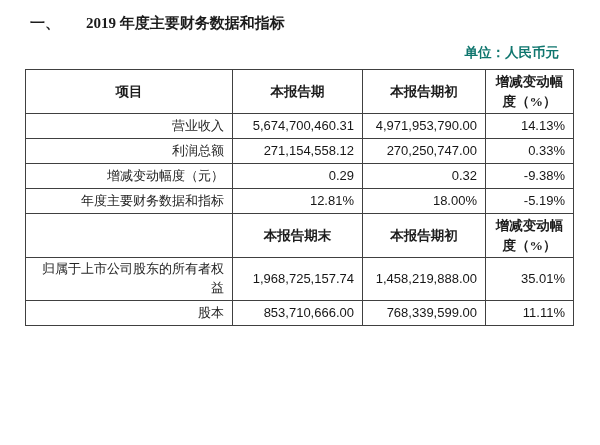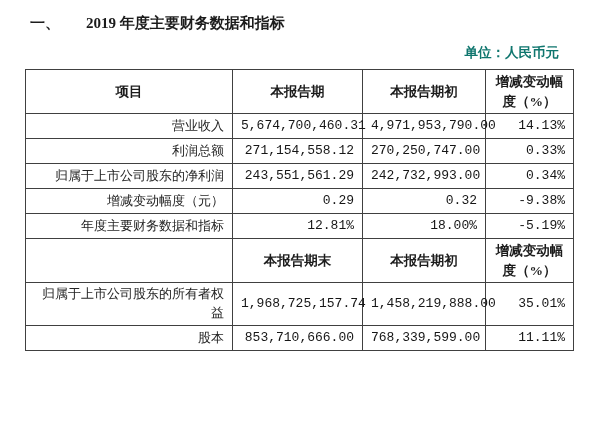--- a/index.html
+++ b/index.html
@@ -56,21 +56,21 @@
     color: #1c1c1c;
     height: 39px;
     padding: 2px 5px;
   }
   table.fin td { font-size: 13px; padding: 2px 8px; }
   tr.single-row { height: 25px; }
   tr.double-row { height: 41px; }
   td.cell-label { text-align: right; color: #242424; }
   td.cell-num {
     text-align: right;
-    font-family: Liberation Mono, monospace;
+    font-family: Liberation Sans, sans-serif;
     font-size: 13.5px;
     color: #161616;
     padding-right: 8px;
     padding-left: 2px;
   }
 </style>
 </head>
 <body>
 
 <div class="page">
@@ -104,26 +104,20 @@
       <td class="cell-num">4,971,953,790.00</td>
       <td class="cell-num">14.13%</td>
     </tr>
     <tr class="single-row">
       <td class="cell-label">利润总额</td>
       <td class="cell-num">271,154,558.12</td>
       <td class="cell-num">270,250,747.00</td>
       <td class="cell-num">0.33%</td>
     </tr>
     <tr class="single-row">
-      <td class="cell-label">归属于上市公司股东的净利润</td>
-      <td class="cell-num">243,551,561.29</td>
-      <td class="cell-num">242,732,993.00</td>
-      <td class="cell-num">0.34%</td>
-    </tr>
-    <tr class="single-row">
       <td class="cell-label">增减变动幅度（元）</td>
       <td class="cell-num">0.29</td>
       <td class="cell-num">0.32</td>
       <td class="cell-num">-9.38%</td>
     </tr>
     <tr class="single-row">
       <td class="cell-label">年度主要财务数据和指标</td>
       <td class="cell-num">12.81%</td>
       <td class="cell-num">18.00%</td>
       <td class="cell-num">-5.19%</td>

